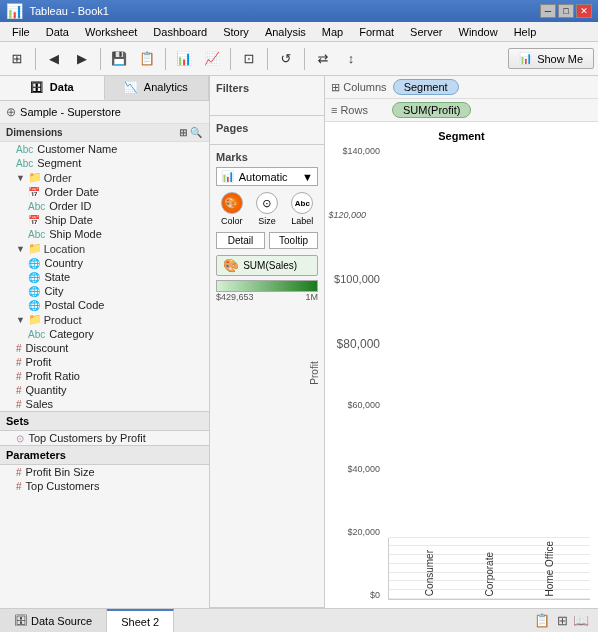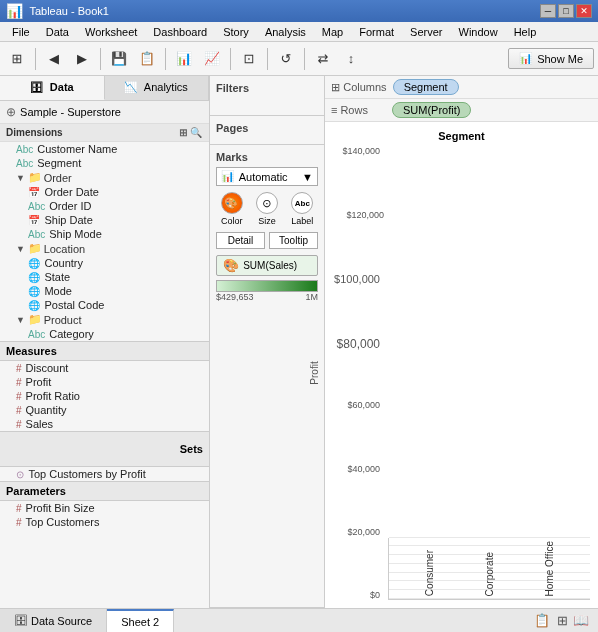--- a/index.html
+++ b/index.html
@@ -166,27 +166,26 @@
 
     .measures-header {
       padding: 3px 6px;
       font-weight: bold;
       font-size: 11px;
       background: #e8e8e8;
       border-top: 1px solid #ccc;
       border-bottom: 1px solid #ccc;
     }
     .sets-header {
-      padding: 11px 6px;
+      padding: 3px 6px;
       font-weight: bold;
       font-size: 11px;
       background: #e8e8e8;
       border-top: 1px solid #ccc;
       border-bottom: 1px solid #ccc;
-      text-align: right;
     }
     .params-header {
       padding: 3px 6px;
       font-weight: bold;
       font-size: 11px;
       background: #e8e8e8;
       border-top: 1px solid #ccc;
       border-bottom: 1px solid #ccc;
     }
 
@@ -551,38 +550,37 @@
       <div class="tree-item tree-indent-2">
         <span class="field-icon geo">🌐</span>
         <span>Country</span>
       </div>
       <div class="tree-item tree-indent-2">
         <span class="field-icon geo">🌐</span>
         <span>State</span>
       </div>
       <div class="tree-item tree-indent-2">
         <span class="field-icon geo">🌐</span>
-        <span>Mode</span>
+        <span>City</span>
       </div>
       <div class="tree-item tree-indent-2">
         <span class="field-icon geo">🌐</span>
         <span>Postal Code</span>
       </div>
 
       <div class="tree-item tree-indent-1 group-header">
         <span class="tree-arrow">▼</span>
         <span>📁</span>
         <span>Product</span>
       </div>
       <div class="tree-item tree-indent-2">
         <span class="field-icon abc">Abc</span>
         <span>Category</span>
       </div>
 
-      <div class="measures-header">Measures</div>
       <div class="tree-item tree-indent-1">
         <span class="field-icon num">#</span>
         <span>Discount</span>
       </div>
       <div class="tree-item tree-indent-1">
         <span class="field-icon num">#</span>
         <span>Profit</span>
       </div>
       <div class="tree-item tree-indent-1">
         <span class="field-icon num">#</span>
@@ -688,21 +686,21 @@
     </div>
 
     <div class="chart-area">
       <div class="chart-title">Segment</div>
       <div class="chart-container">
 
         <div class="y-axis">
           <div style="position:relative;height:100%;width:100%;">
             <span class="y-label-rotated">Profit</span>
             <div style="position:absolute;top:0;right:4px;font-size:9px;color:#555;">$140,000</div>
-            <div style="position:absolute;top:14%;right:0;font-size:9px;color:#555;">$120,000</div>
+            <div style="position:absolute;top:14%;right:18px;font-size:9px;color:#555;font-style:italic;">$120,000</div>
             <div style="position:absolute;top:28%;right:4px;font-size:11px;color:#555;">$100,000</div>
             <div style="position:absolute;top:42%;right:4px;font-size:12px;color:#555;">$80,000</div>
             <div style="position:absolute;top:56%;right:4px;font-size:9px;color:#555;">$60,000</div>
             <div style="position:absolute;top:70%;right:4px;font-size:9px;color:#555;">$40,000</div>
             <div style="position:absolute;top:84%;right:4px;font-size:9px;color:#555;">$20,000</div>
             <div style="position:absolute;bottom:0;right:4px;font-size:9px;color:#555;">$0</div>
           </div>
         </div>
 
         <div class="bars-area" style="position:relative;">

